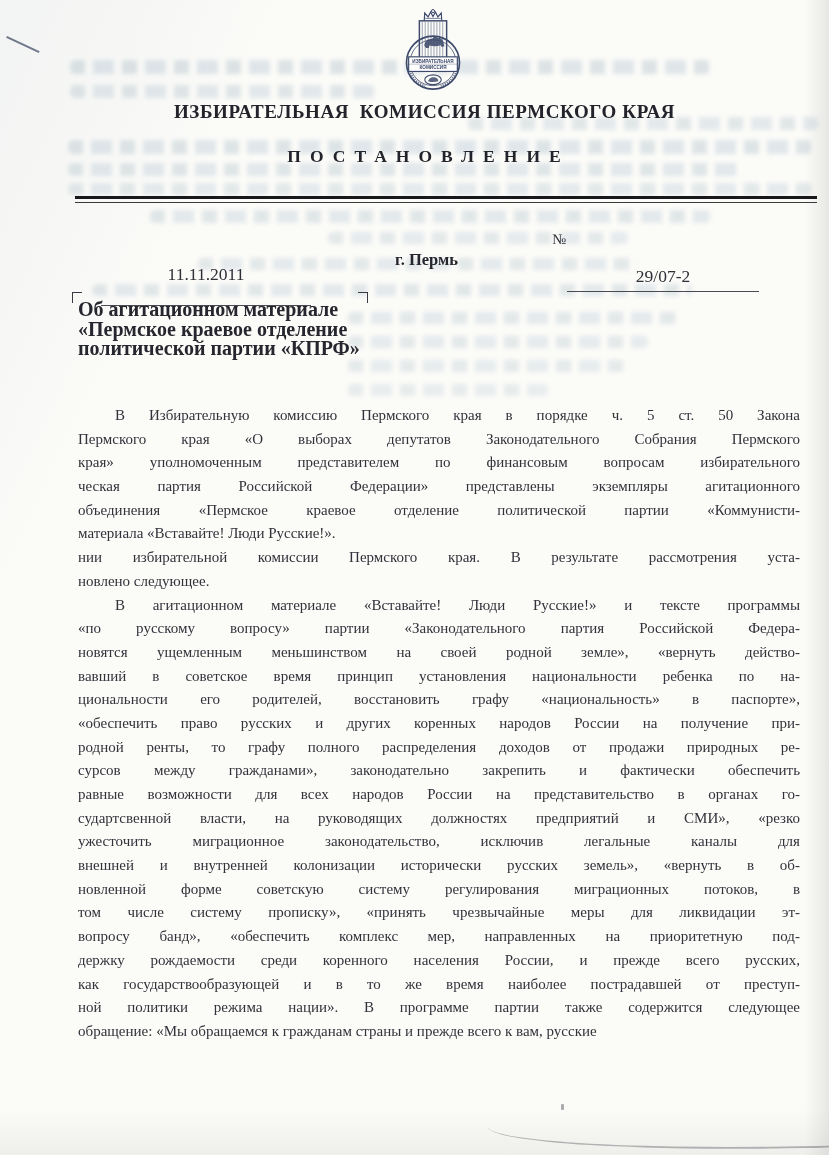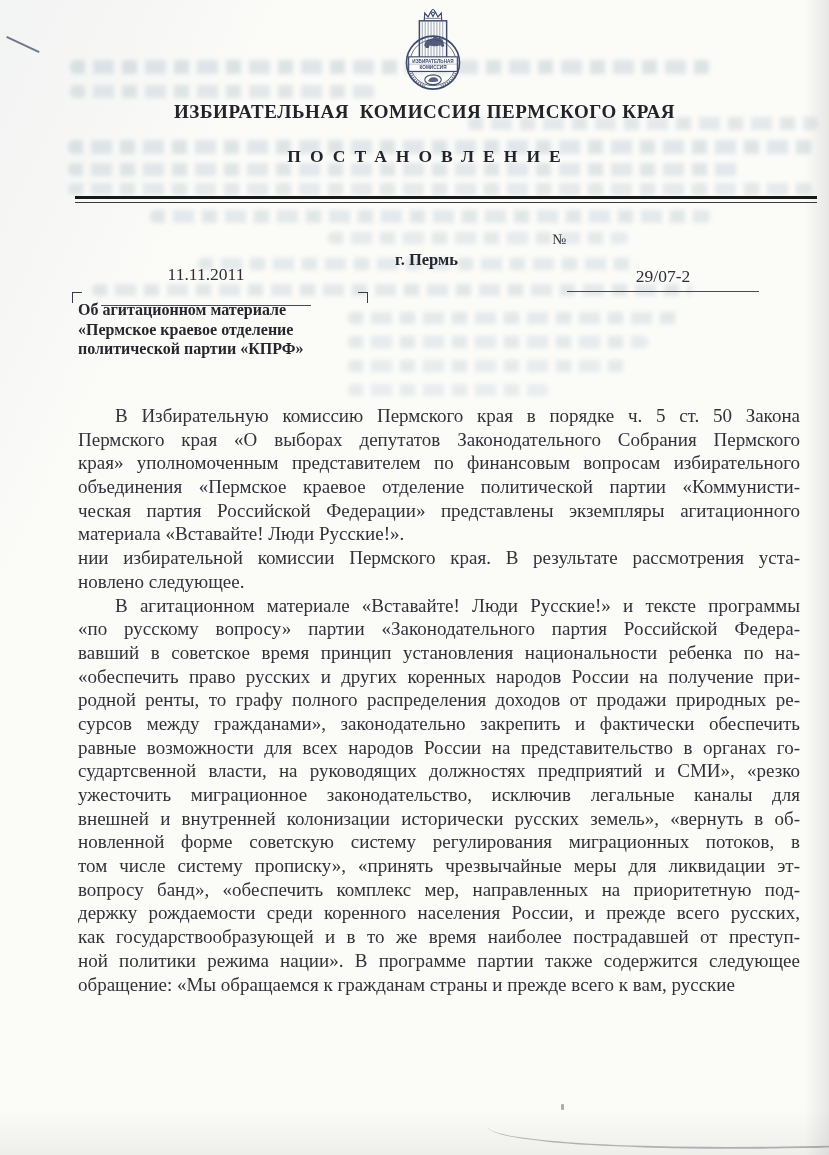--- a/index.html
+++ b/index.html
@@ -73,30 +73,30 @@
     font-size: 17.5px; padding-bottom: 4px; color: #2f2f38; margin-top: 44px;
   }
   .place-line {
     position: absolute; left: 12px; top: 250px; width: 829px;
     text-align: center; font-weight: bold; font-size: 16.5px; color: #26262e;
   }
 
   
   .subject {
     position: absolute; left: 78px; top: 300px; width: 300px;
-    font-weight: bold; font-size: 16px; line-height: 19.6px; color: #26262e;
+    font-weight: bold; font-size: 20px; line-height: 19.6px; color: #26262e;
   }
   .corner-mark { position: absolute; width: 9px; height: 10px; }
   .corner-left  { left: 72px;  top: 292px; border-top: 1.6px solid #3a3a42; border-left: 1.6px solid #3a3a42; }
   .corner-right { left: 358px; top: 292px; border-top: 1.6px solid #3a3a42; border-right: 1.6px solid #3a3a42; }
 
   
   .body-text {
     position: absolute; left: 78px; top: 404px; width: 722px;
-    font-size: 19px; color: #32323b;
+    font-size: 15px; color: #32323b;
   }
   .tline {
     height: 23.7px; line-height: 23.7px; overflow: hidden;
     text-align: justify; text-align-last: justify; white-space: normal;
   }
   .tline.last { text-align-last: left; }
   .tline.first { text-indent: 37px; }
 </style>
 </head>
 <body>
@@ -177,32 +177,34 @@
     <div>Об агитационном материале</div>
     <div>«Пермское краевое отделение</div>
     <div>политической партии «КПРФ»</div>
   </div>
 
   <div class="body-text">
       <div>
         <div class="tline first">В Избирательную комиссию Пермского края в порядке ч. 5 ст. 50 Закона</div>
         <div class="tline">Пермского края «О выборах депутатов Законодательного Собрания Пермского</div>
         <div class="tline">края» уполномоченным представителем по финансовым вопросам избирательного</div>
+        <div class="tline">ческая партия Российской Федерации» представлены экземпляры агитационного</div>
         <div class="tline">объединения «Пермское краевое отделение политической партии «Коммунисти-</div>
-        <div class="tline">ческая партия Российской Федерации» представлены экземпляры агитационного</div>
         <div class="tline last">материала «Вставайте! Люди Русские!».</div>
       </div>
       <div>
         <div class="tline">нии избирательной комиссии Пермского края. В результате рассмотрения уста-</div>
         <div class="tline last">новлено следующее.</div>
       </div>
       <div>
         <div class="tline first">В агитационном материале «Вставайте! Люди Русские!» и тексте программы</div>
         <div class="tline">«по русскому вопросу» партии «Законодательного партия Российской Федера-</div>
+        <div class="tline">новятся ущемленным меньшинством на своей родной земле», «вернуть действо-</div>
         <div class="tline">вавший в советское время принцип установления национальности ребенка по на-</div>
+        <div class="tline">циональности его родителей, восстановить графу «национальность» в паспорте»,</div>
         <div class="tline">«обеспечить право русских и других коренных народов России на получение при-</div>
         <div class="tline">родной ренты, то графу полного распределения доходов от продажи природных ре-</div>
         <div class="tline">сурсов между гражданами», законодательно закрепить и фактически обеспечить</div>
         <div class="tline">равные возможности для всех народов России на представительство в органах го-</div>
         <div class="tline">судартсвенной власти, на руководящих должностях предприятий и СМИ», «резко</div>
         <div class="tline">ужесточить миграционное законодательство, исключив легальные каналы для</div>
         <div class="tline">внешней и внутренней колонизации исторически русских земель», «вернуть в об-</div>
         <div class="tline">новленной форме советскую систему регулирования миграционных потоков, в</div>
         <div class="tline">том числе систему прописку», «принять чрезвычайные меры для ликвидации эт-</div>
         <div class="tline">вопросу банд», «обеспечить комплекс мер, направленных на приоритетную под-</div>

